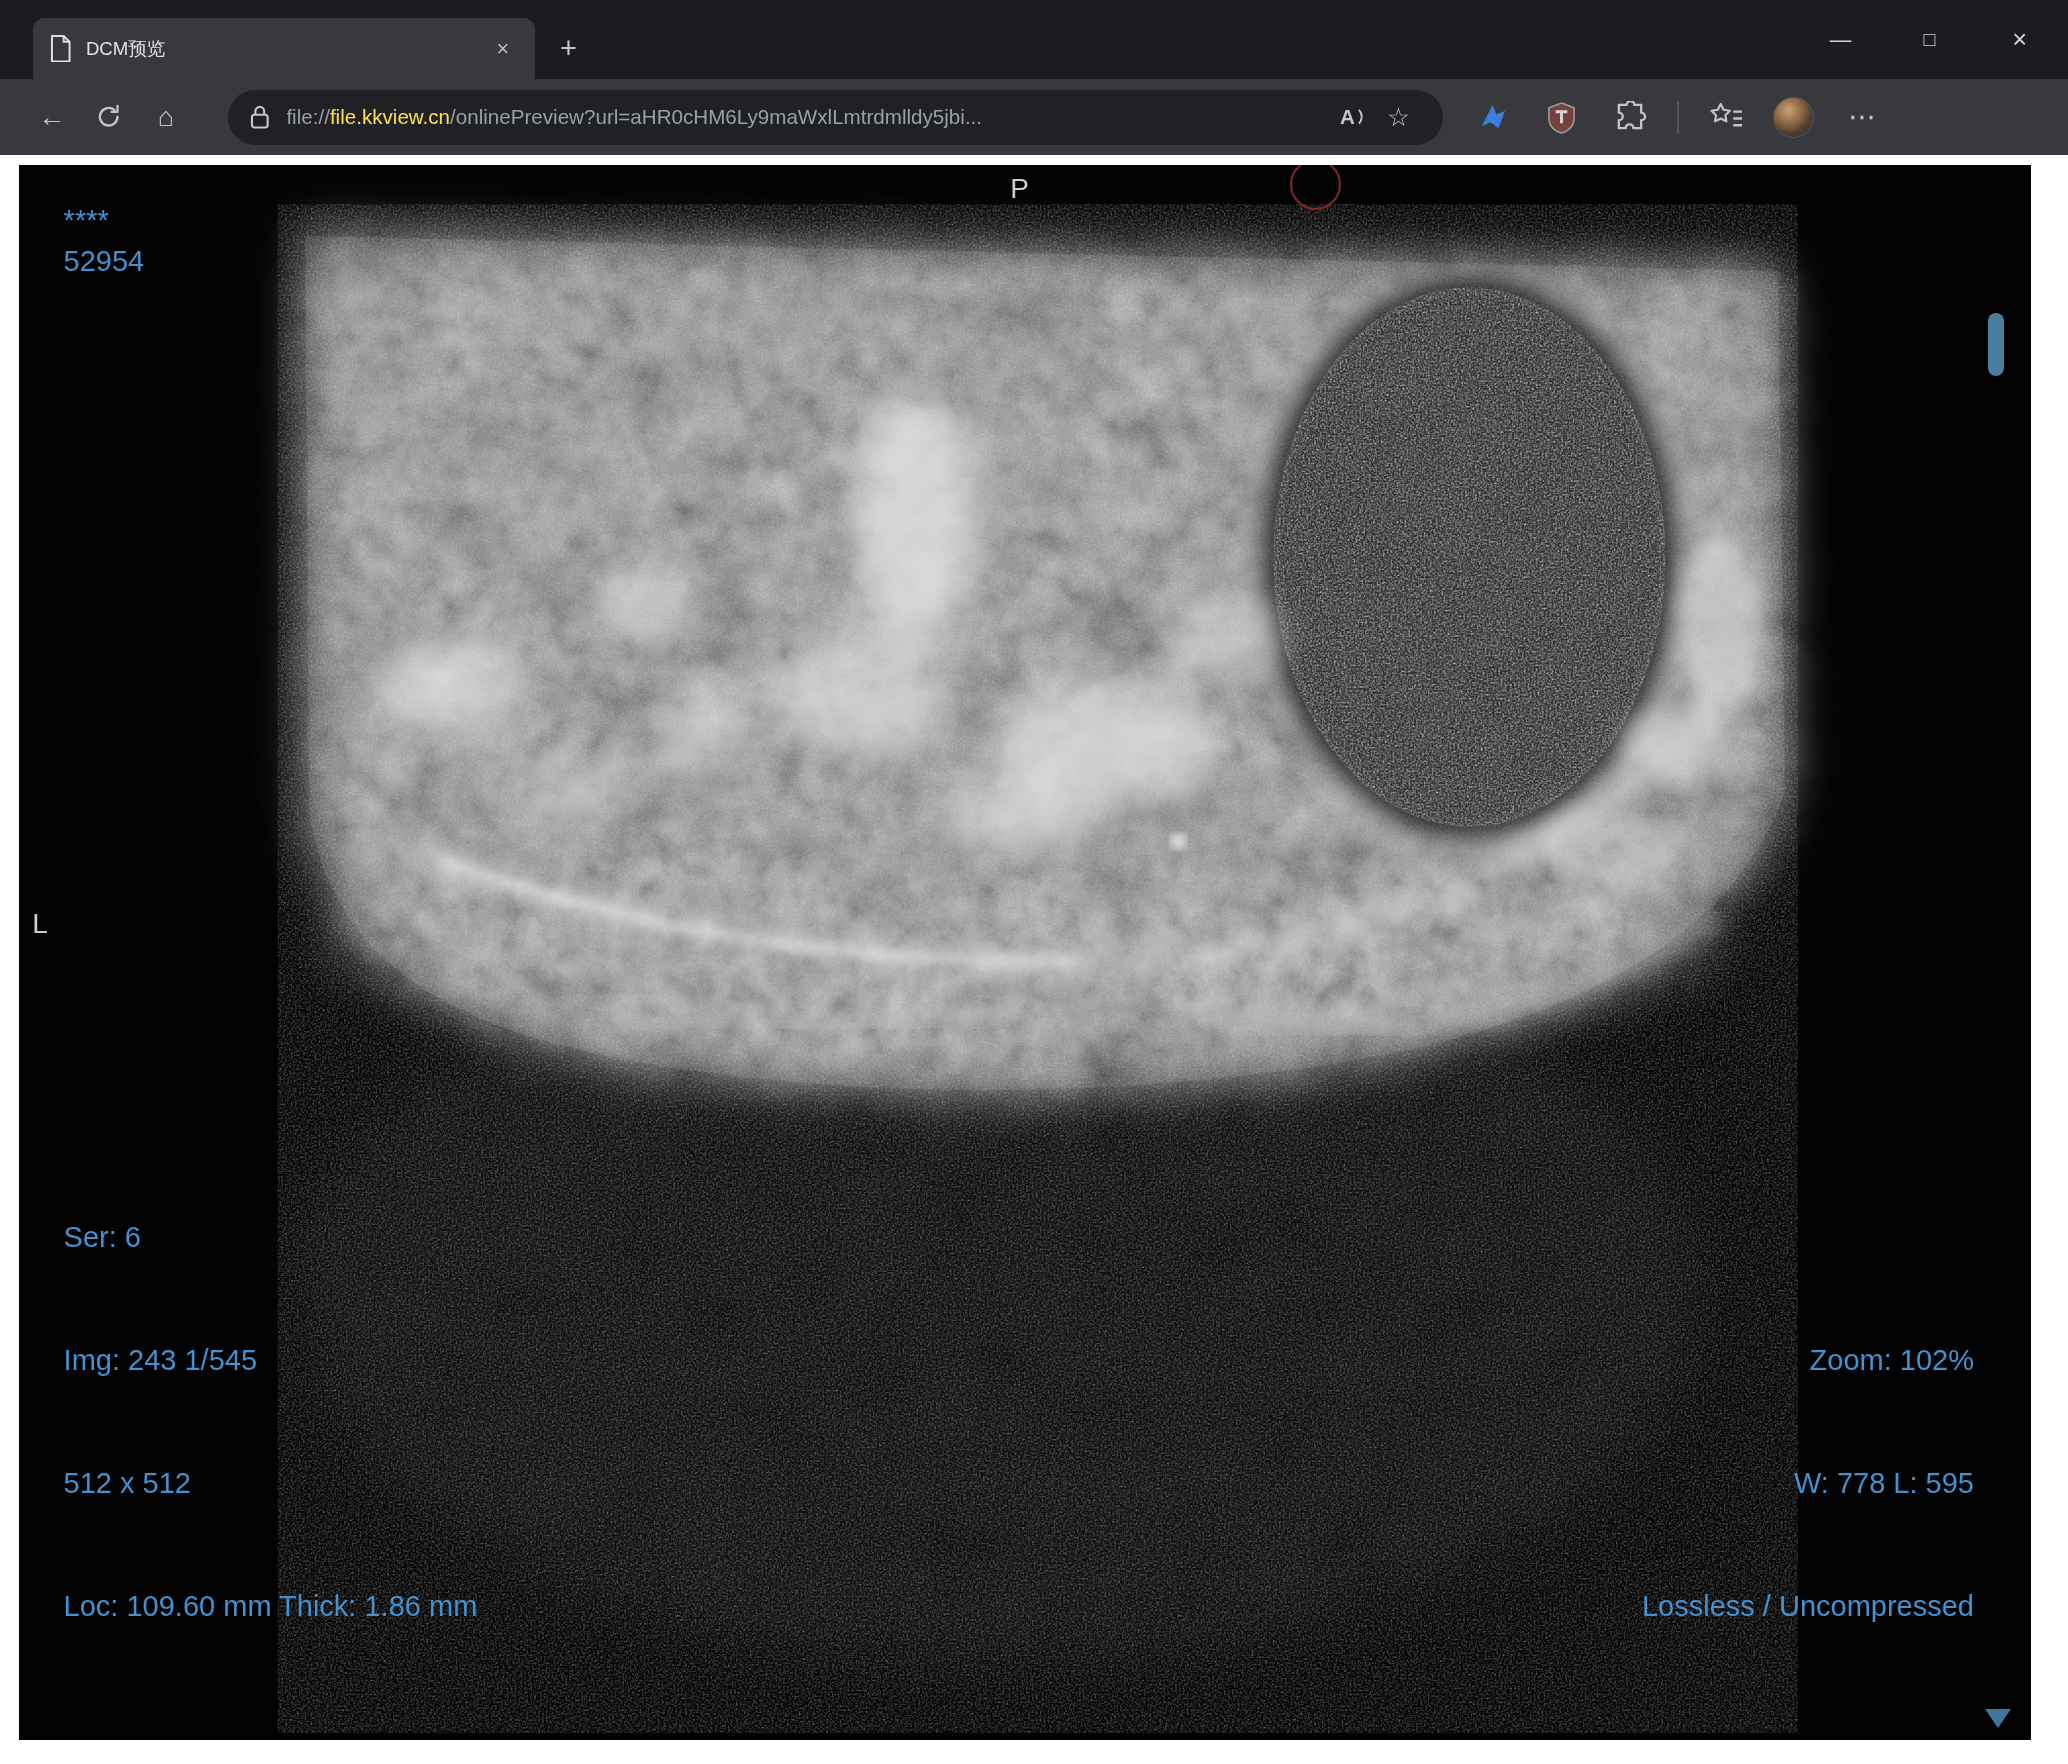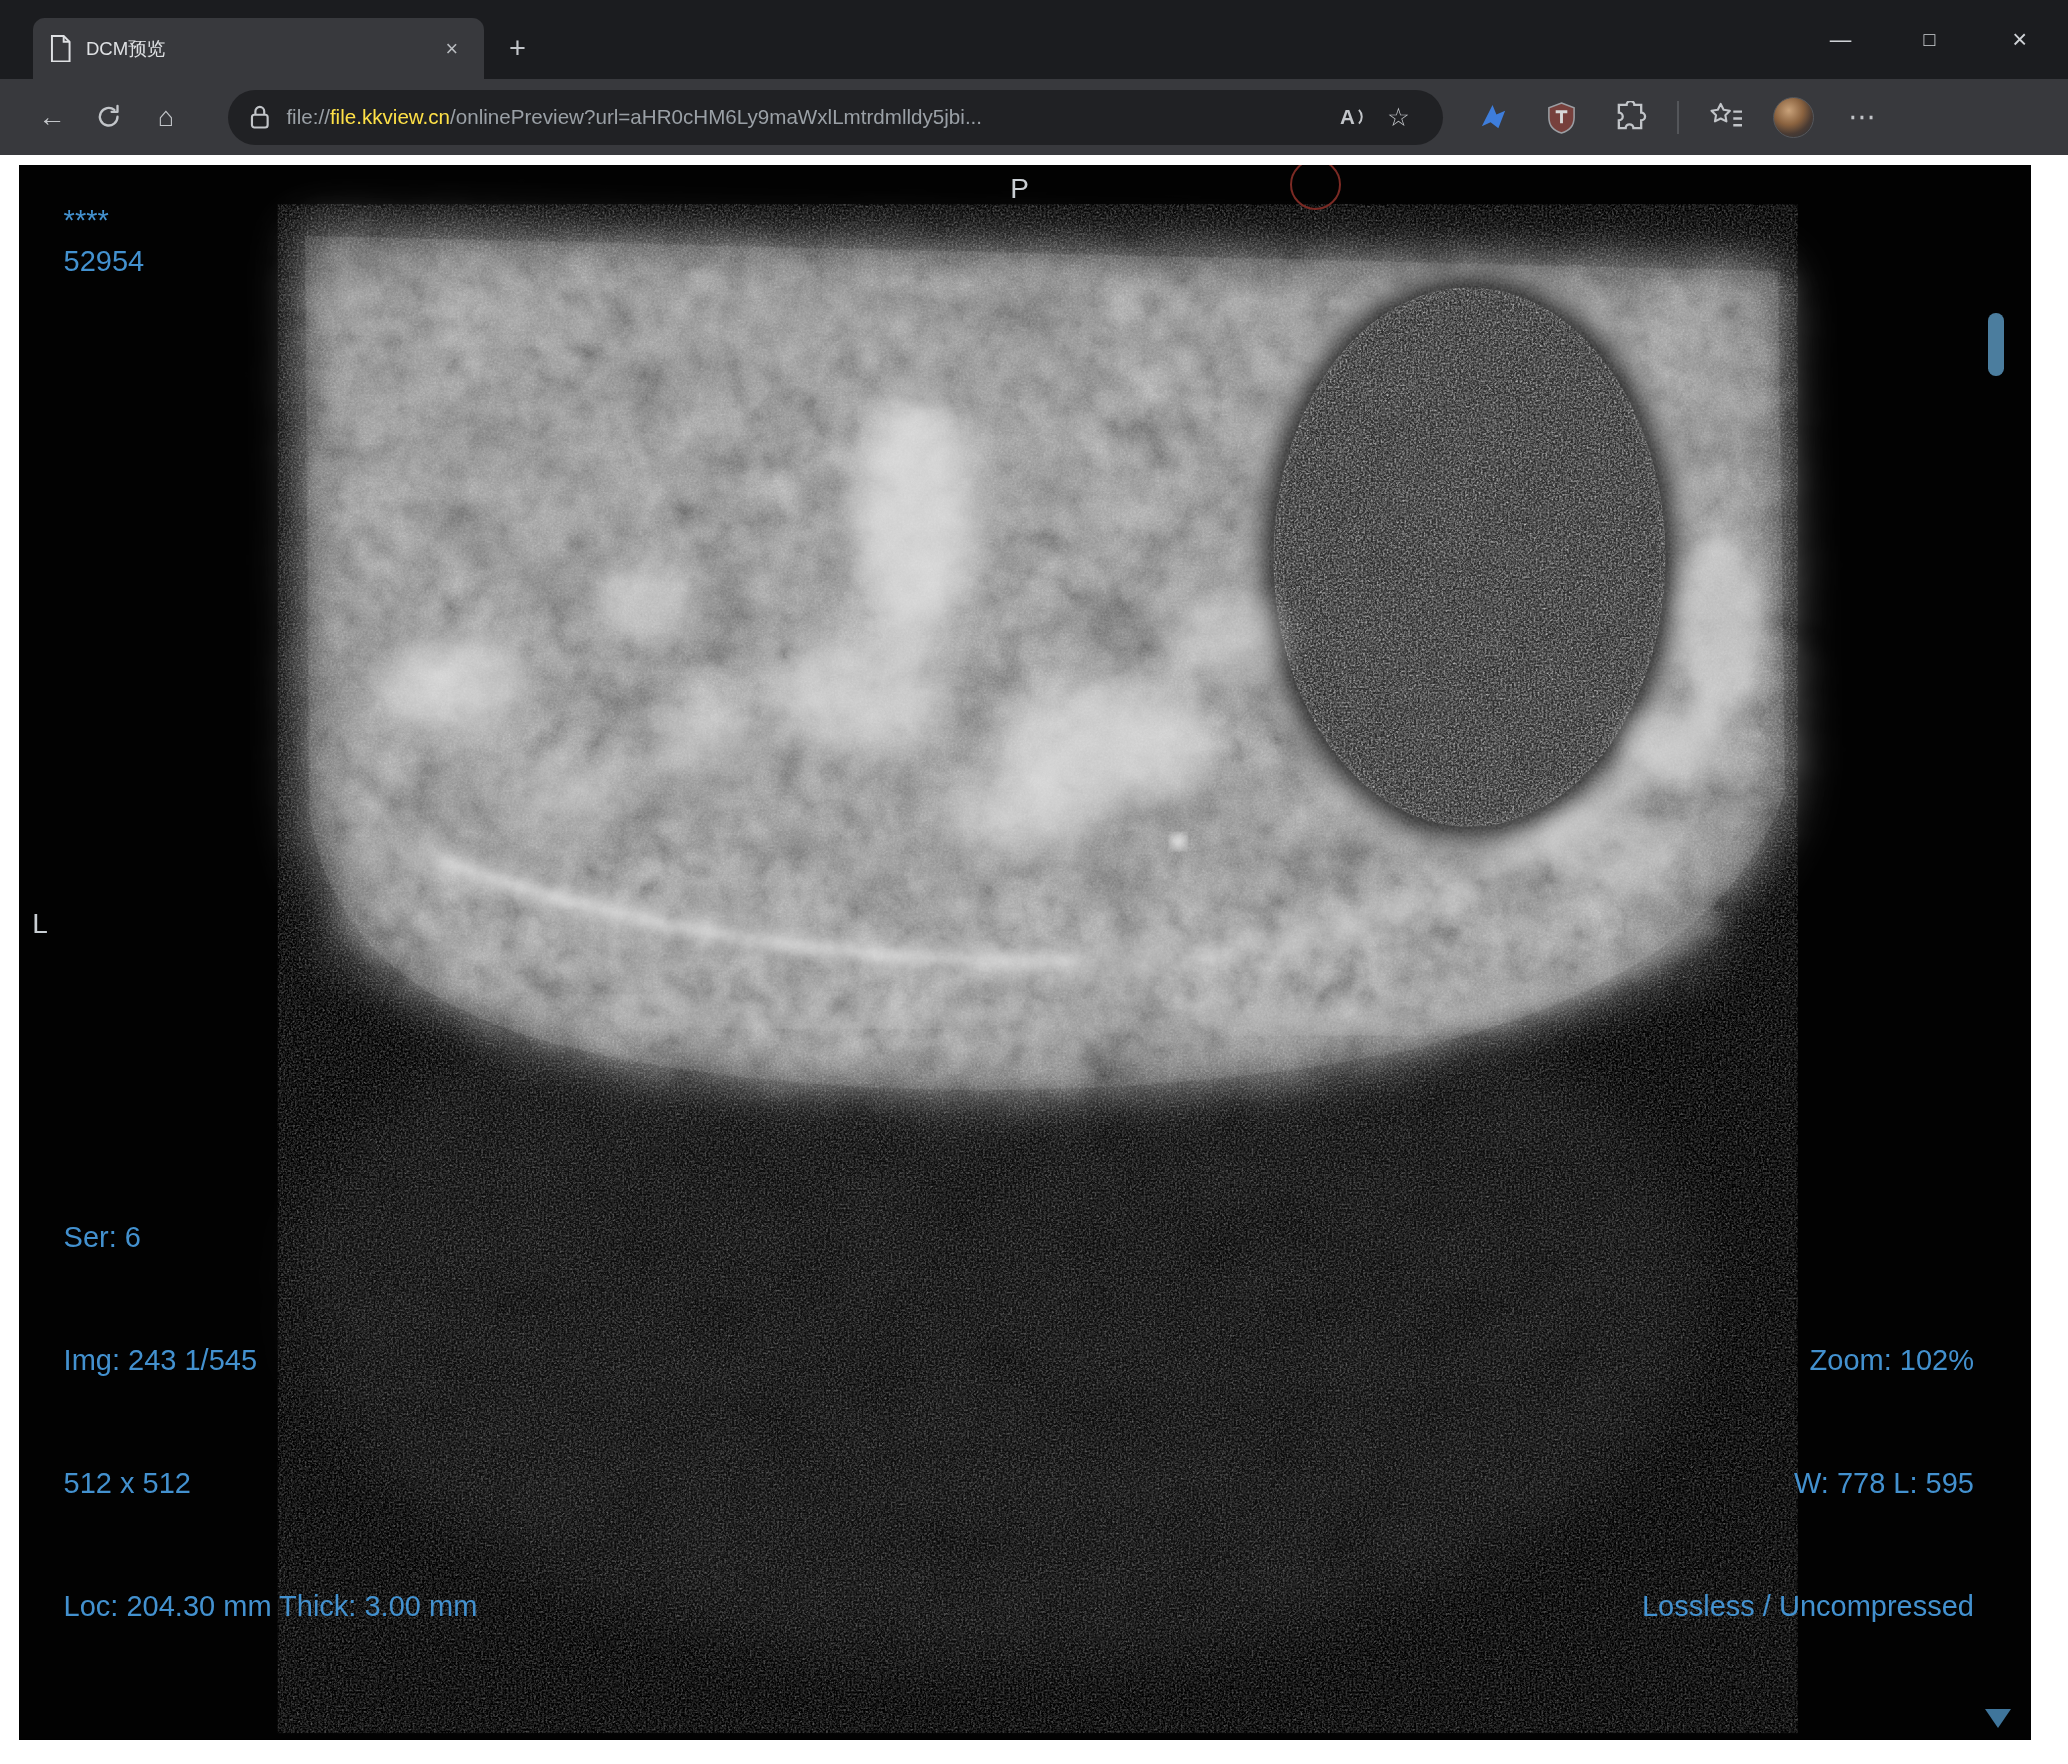--- a/index.html
+++ b/index.html
@@ -7,21 +7,21 @@
     width:2068px;height:1764px;overflow:hidden;background:#ffffff;
     font-family:"Liberation Sans", sans-serif;
     -webkit-font-smoothing:antialiased;
   }
   
   .titlebar{
     position:relative;height:79px;background:#1b1c1f;
     display:flex;align-items:flex-end;
   }
   .tab{
-    margin-left:33px;width:451px;height:61px;background:#38393d;
+    margin-left:33px;width:502px;height:61px;background:#38393d;
     border-radius:11.8px 11.8px 0 0;display:flex;align-items:center;
     padding:0 15.7px;box-sizing:border-box;color:#dfe1e4;font-size:18.6px;
   }
   .tab .doc-icon{flex:0 0 auto;margin-right:13.7px;display:flex;}
   .tab .tab-label{flex:1 1 auto;white-space:nowrap;overflow:hidden;}
   .tab .tab-close{
     flex:0 0 auto;width:33px;height:33px;border-radius:7.8px;color:#b9bcc0;
     display:flex;align-items:center;justify-content:center;font-size:21.6px;cursor:pointer;
   }
   .newtab-btn{
@@ -255,21 +255,21 @@
     <div class="ovl ovl-tl"><div>****</div><div>52954</div></div>
 
 
     <div class="orient orient-p">P</div>
     <div class="orient orient-l">L</div>
 
     <div class="ovl ovl-bl">
       <div>Ser: 6</div>
       <div>Img: 243 1/545</div>
       <div>512 x 512</div>
-      <div>Loc: 204.30 mm Thick: 3.00 mm</div>
+      <div>Loc: 109.60 mm Thick: 1.86 mm</div>
     </div>
 
     <div class="ovl ovl-br">
       <div>Zoom: 102%</div>
       <div>W: 778 L: 595</div>
       <div>Lossless / Uncompressed</div>
     </div>
 
     <div class="annot-circle"></div>
 

